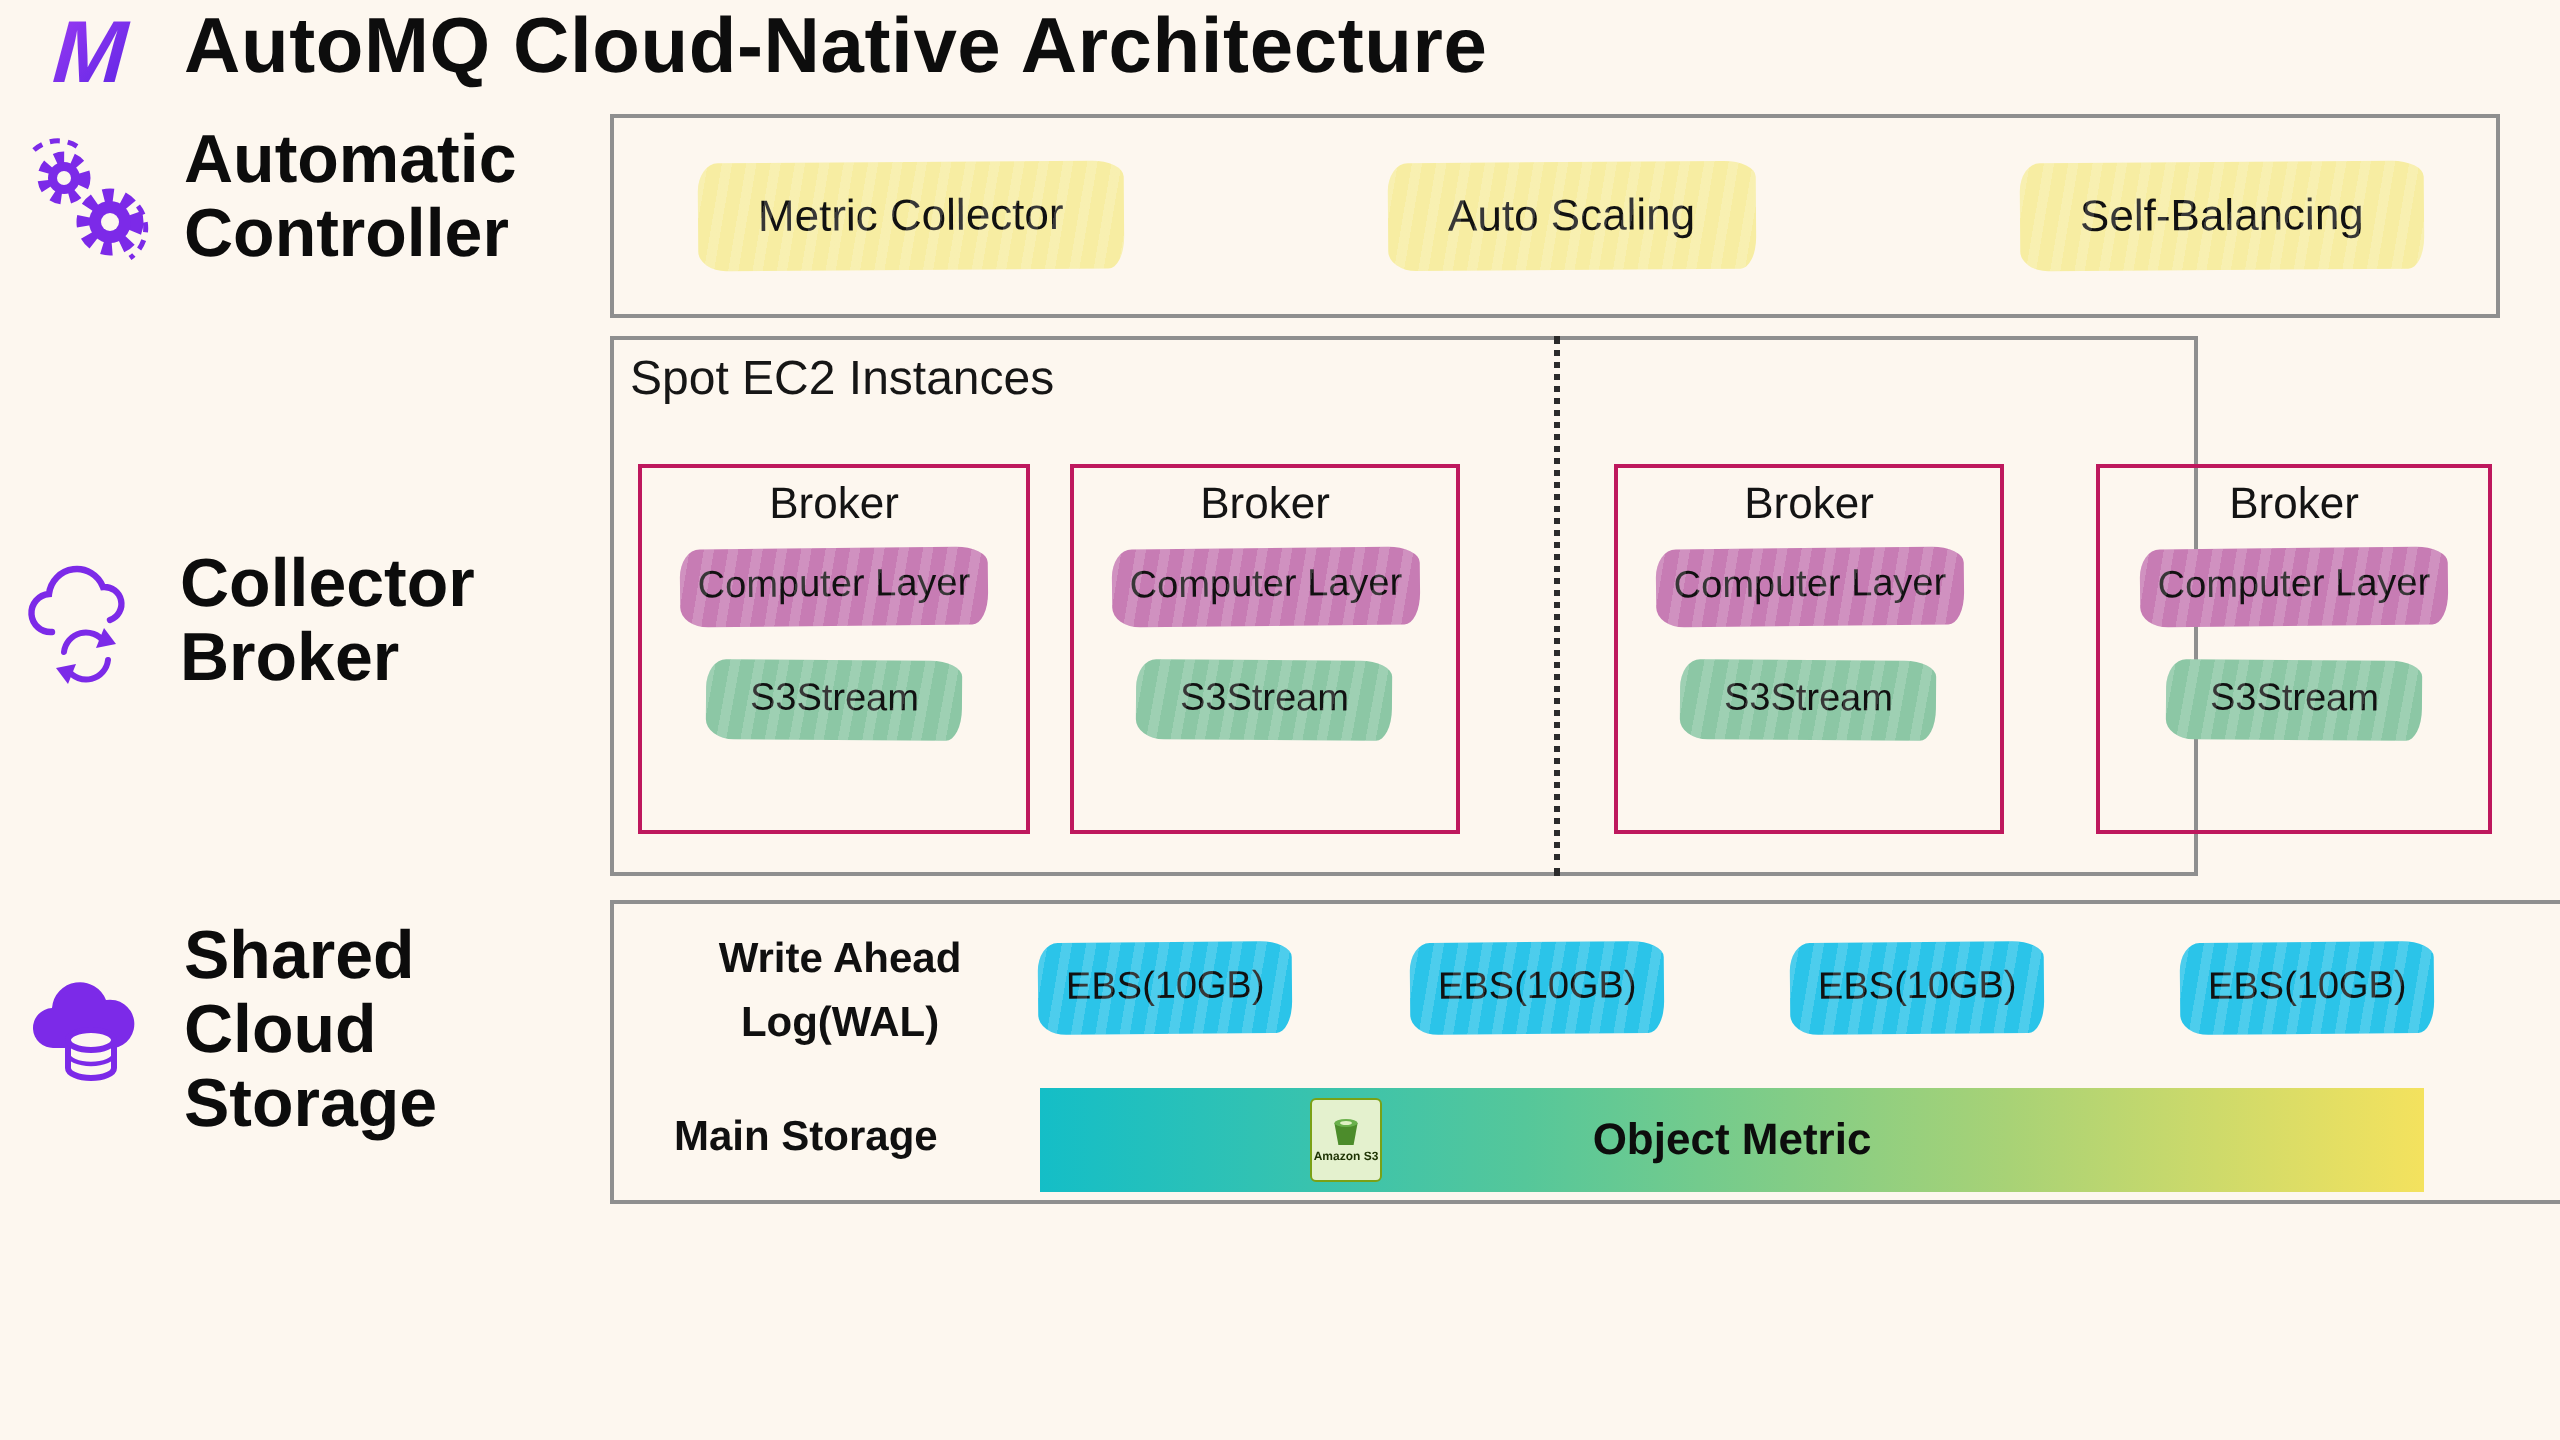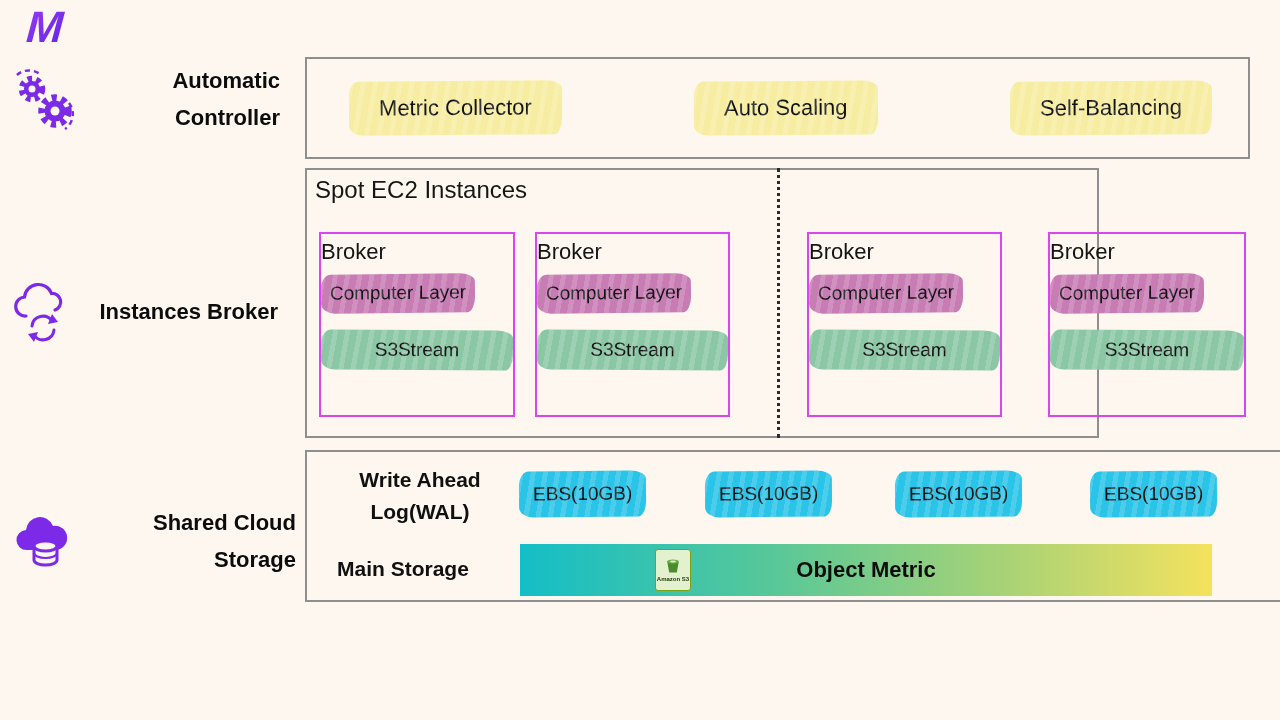--- a/index.html
+++ b/index.html
@@ -18,25 +18,25 @@
   }
   .page-title {
     position:absolute; left:92px; top:2px; font-size:39px; font-weight:600;
     color:#0d0d0d; letter-spacing:.3px; white-space:nowrap;
   }
 
   
   .rail-item { position:absolute; display:flex; align-items:center; gap:6px; }
   .rail-item .rail-icon { flex:0 0 82px; display:flex; justify-content:center; }
   .rail-item .rail-label {
-    flex:1; text-align:right; font-size:22px; font-weight:600; color:#0c0c0c; line-height:37px;
+    flex:1; text-align:left; font-size:34px; font-weight:600; color:#0c0c0c; line-height:37px;
   }
   .rail-1 { left:4px;  top:56px;  width:276px; height:86px; }
   .rail-2 { left:2px;  top:266px; width:276px; height:90px; }
-  .rail-3 { left:4px;  top:498px; width:292px; height:86px; }
+  .rail-3 { left:4px;  top:472px; width:292px; height:86px; }
 
   
   .panel { position:absolute; border:2px solid #8F8F8F; background:transparent; }
 
   
   .controller-panel {
     left:305px; top:57px; width:945px; height:102px;
     display:flex; align-items:center; justify-content:space-between;
     padding:0 36px 0 42px;
   }
@@ -56,22 +56,22 @@
   .hl-cyan   { background:#2BC4E9; font-size:19px; padding:12px 14px; transform:rotate(-.5deg); }
 
   
   .brokers-panel { left:305px; top:168px; width:794px; height:270px; }
   .group-title { position:absolute; top:6px; font-size:24px; color:#161616; font-weight:500; white-space:nowrap; }
   .group-title-left  { left:8px; }
   .group-title-right { left:478px; }
   .dotted-divider { position:absolute; left:470px; top:-2px; bottom:-2px; width:0; border-left:3px dotted #2b2b2b; }
 
   .broker-box {
-    position:absolute; top:62px; height:185px; border:2px solid #d946ef;
-    display:flex; flex-direction:column; padding-top:5px;
+    position:absolute; top:62px; height:185px; border:2px solid #be185d;
+    display:flex; flex-direction:column; align-items:center; padding-top:5px;
   }
   .broker-box-1 { left:12px;  width:196px; }
   .broker-box-2 { left:228px; width:195px; }
   .broker-box-3 { left:500px; width:195px; }
   .broker-box-4 { left:741px; width:198px; }
   .broker-title { font-size:22px; color:#141414; font-weight:500; margin-bottom:9px; }
   .broker-box .hl-pink  { margin-bottom:17px; }
 
   
   .storage-panel { left:305px; top:450px; width:1028px; height:152px; }
@@ -99,20 +99,21 @@
   .s3-caption { font-size:6px; line-height:1.1; color:#1E3304; text-align:center; font-weight:700; }
 
   .icon-svg { display:block; }
 </style>
 </head>
 <body>
 
 <div class="canvas">
 
   <div class="logo">M</div>
+  <h1 class="page-title">AutoMQ Cloud-Native Architecture</h1>
 
   <div class="rail-item rail-1">
     <span class="rail-icon">
       <svg class="icon-svg" width="80" height="80" viewBox="0 0 80 80">
         <g stroke="#7C2AE8" fill="none">
           <path d="M12 16 a18 18 0 0 1 24 0" stroke-width="2.5" stroke-dasharray="5 4"></path>
           <path d="M64 44 a18 18 0 0 1 -4 26" stroke-width="2.5" stroke-dasharray="5 4"></path>
         </g>
         <g>
           <circle cx="27" cy="30" r="10" fill="none" stroke="#7C2AE8" stroke-width="6.5" stroke-dasharray="4.4 4.1"></circle>
@@ -130,21 +131,21 @@
   <div class="rail-item rail-2">
     <span class="rail-icon">
       <svg class="icon-svg" width="82" height="82" viewBox="0 0 82 82">
         <path d="M24 46 a9.5 9.5 0 0 1 -1.5 -19 a14 14 0 0 1 27 -3.5 a8.5 8.5 0 0 1 3.5 16.5" fill="none" stroke="#7C2AE8" stroke-width="3.2" stroke-linecap="round"></path>
         <path d="M30 56 a11 11 0 0 1 20 -5" fill="none" stroke="#7C2AE8" stroke-width="3" stroke-linecap="round"></path>
         <polygon points="50,44 56,52 46,54" fill="#7C2AE8"></polygon>
         <path d="M52 60 a11 11 0 0 1 -20 5" fill="none" stroke="#7C2AE8" stroke-width="3" stroke-linecap="round"></path>
         <polygon points="32,72 26,64 36,62" fill="#7C2AE8"></polygon>
       </svg>
     </span>
-    <span class="rail-label">Instances Broker</span>
+    <span class="rail-label">Collector Broker</span>
   </div>
 
   <div class="rail-item rail-3">
     <span class="rail-icon">
       <svg class="icon-svg" width="74" height="74" viewBox="0 0 74 74">
         <path d="M19 46 a10 10 0 0 1 -1 -20 a14 14 0 0 1 27 -4 a9 9 0 0 1 4 24 z" fill="#7C2AE8"></path>
         <path d="M26 42 v14 a11.5 5 0 0 0 23 0 v-14" fill="#FDF7EF" stroke="#7C2AE8" stroke-width="3"></path>
         <ellipse cx="37.5" cy="42" rx="11.5" ry="5" fill="#FDF7EF" stroke="#7C2AE8" stroke-width="3"></ellipse>
         <path d="M26 49 a11.5 5 0 0 0 23 0" fill="none" stroke="#7C2AE8" stroke-width="2.2"></path>
       </svg>

